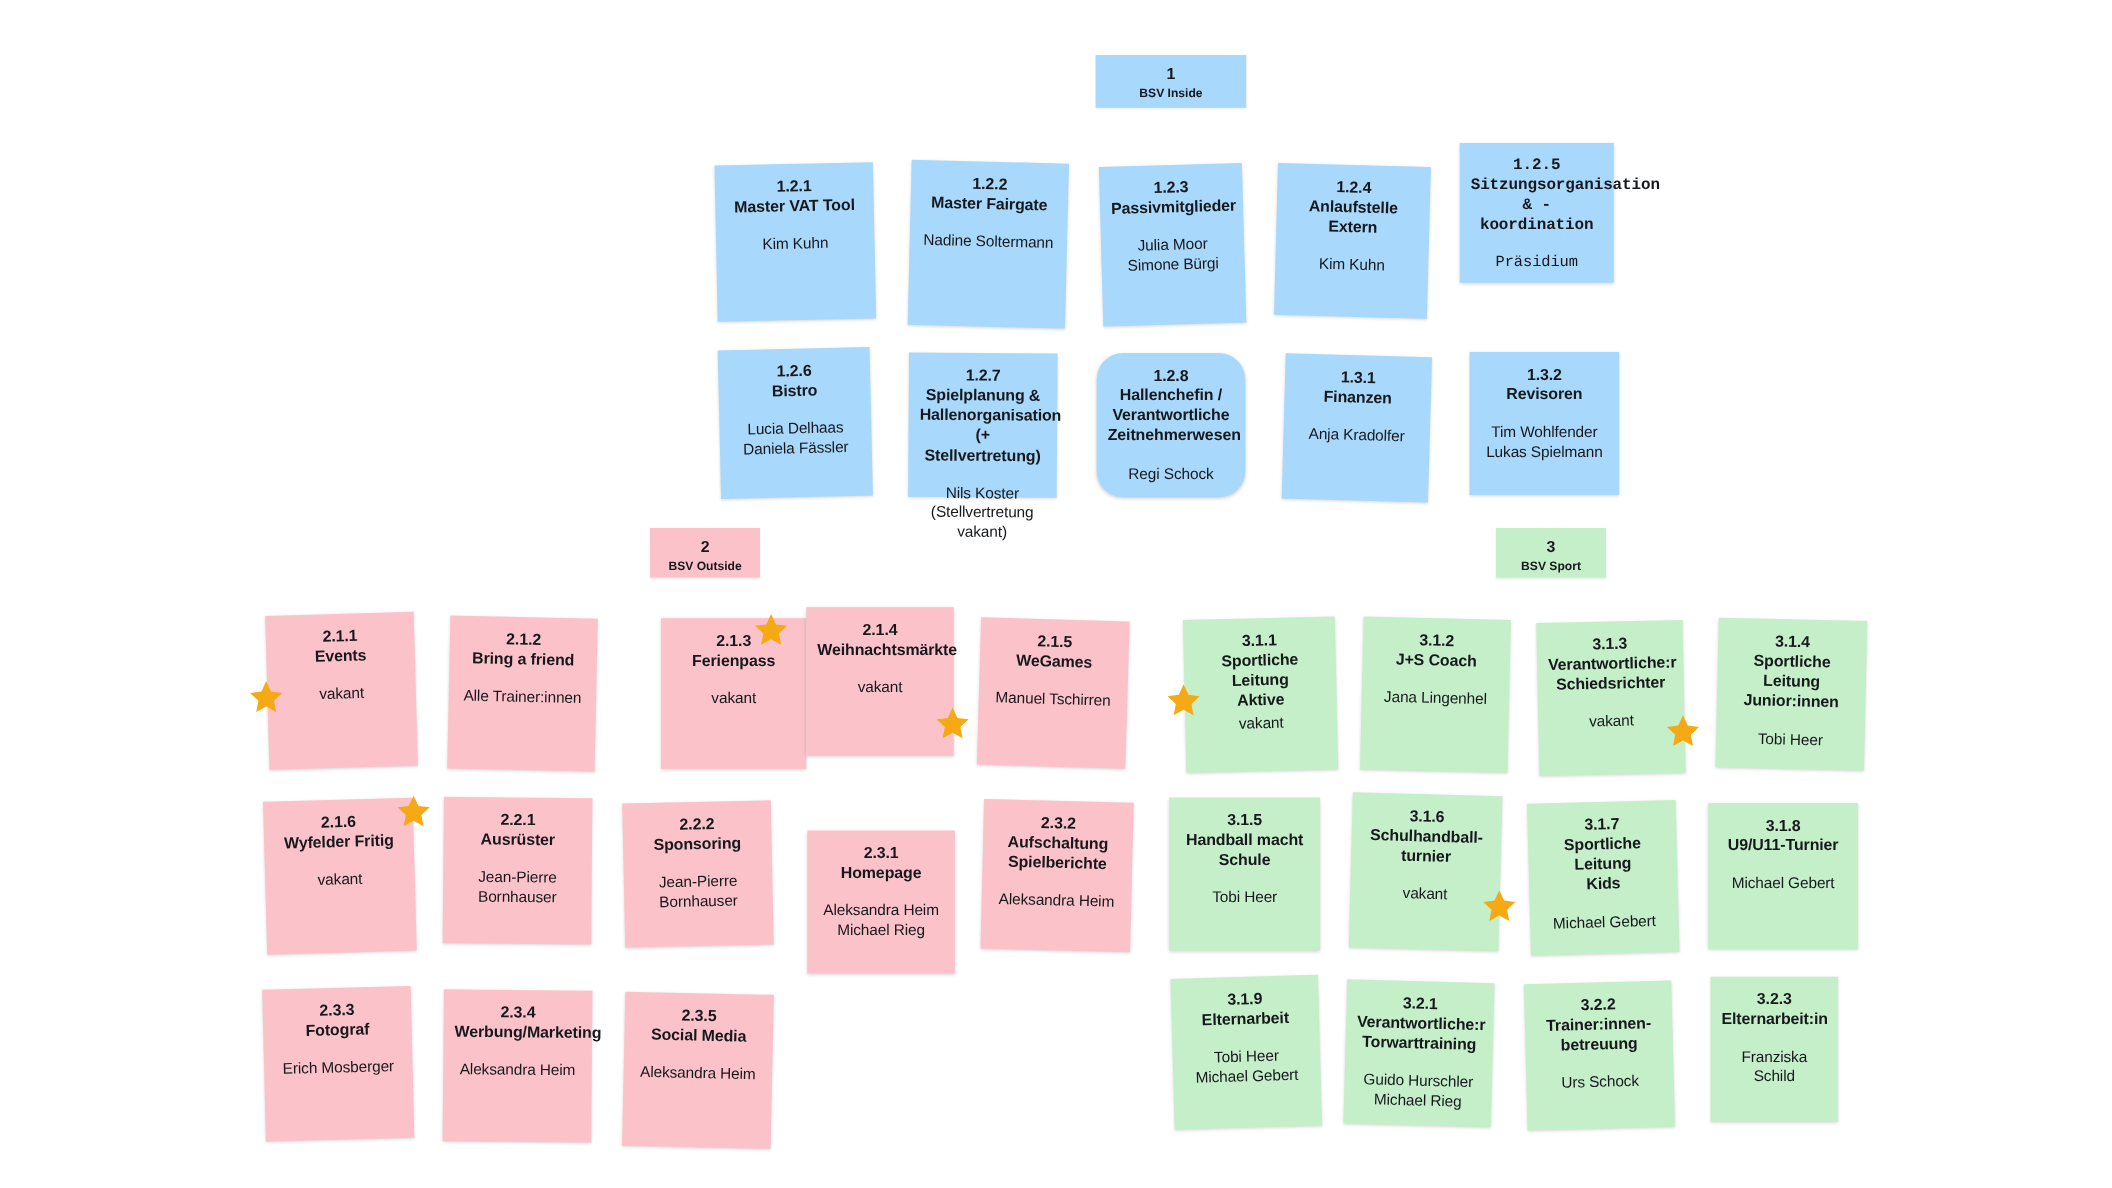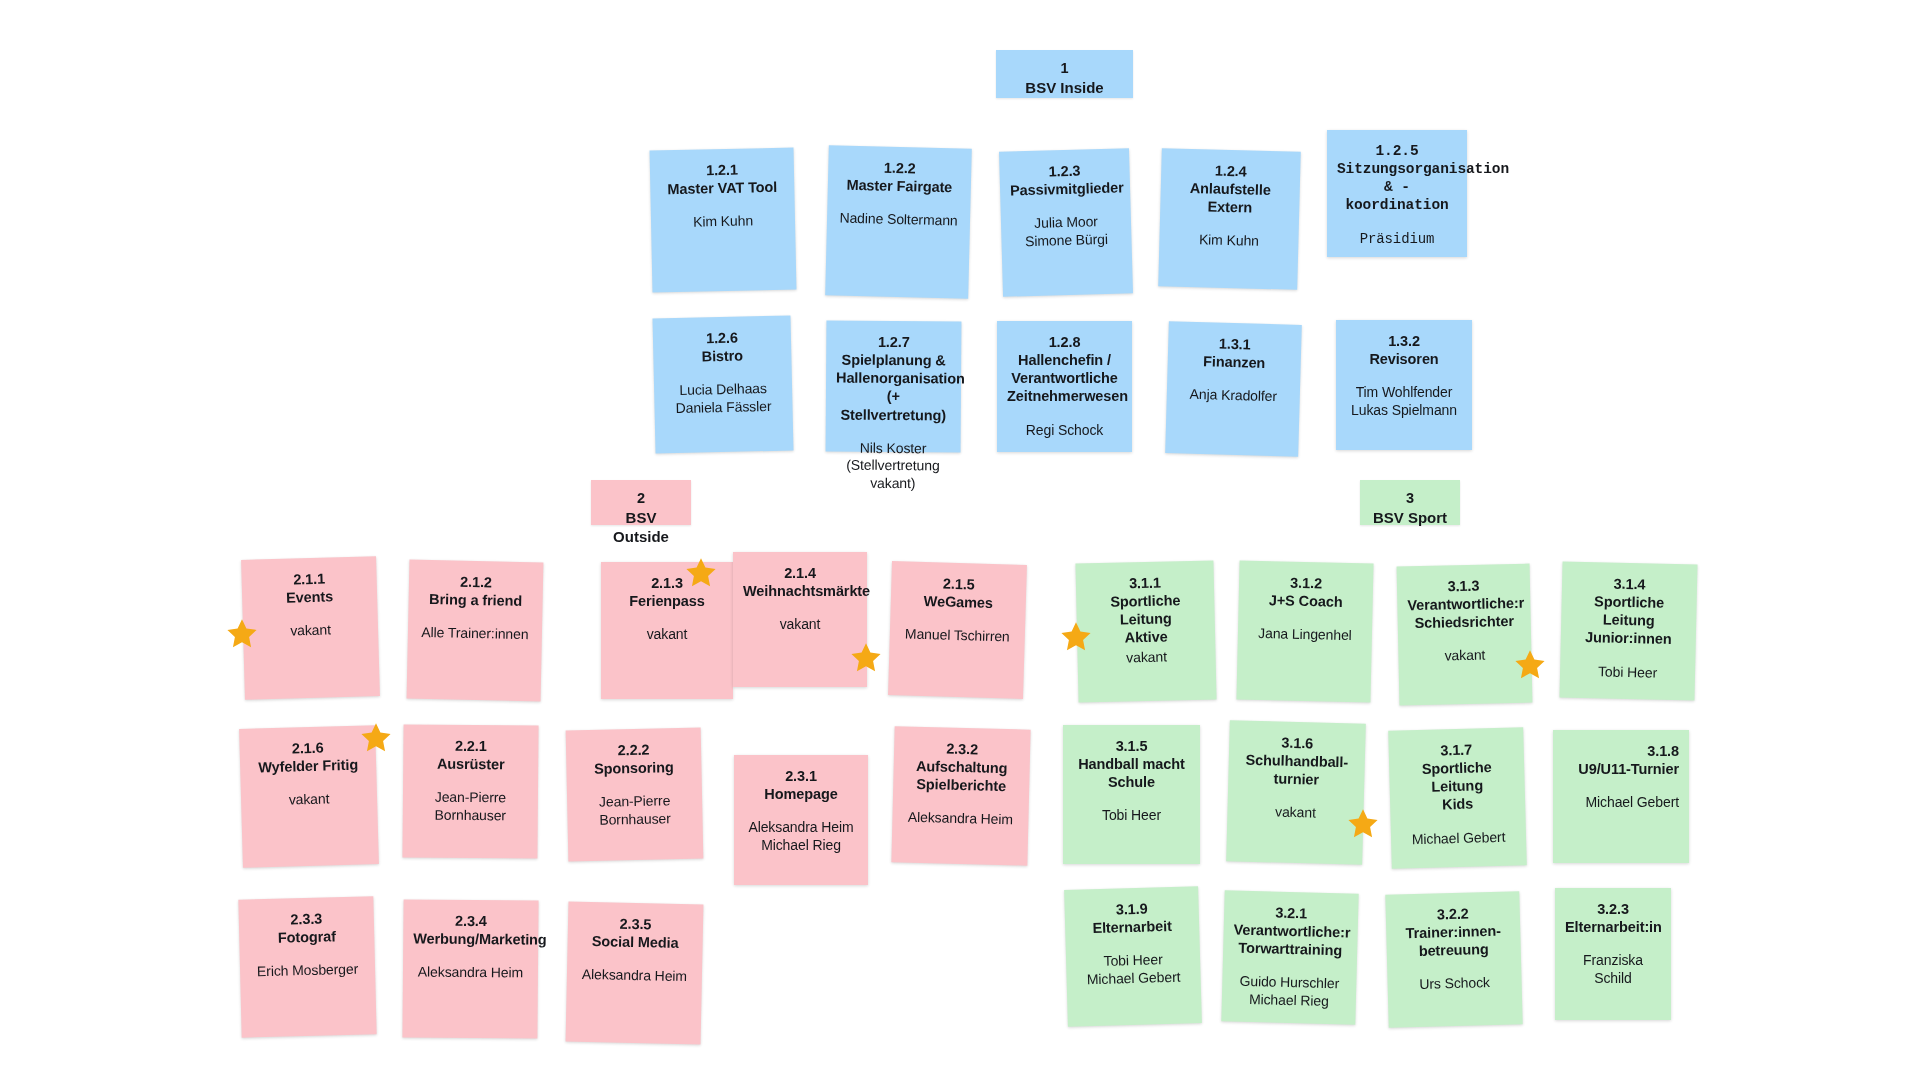--- a/index.html
+++ b/index.html
@@ -47,21 +47,21 @@
   
   .chip{
     position:absolute;
     box-sizing:border-box;
     text-align:center;
     padding:9px 10px;
     line-height:1.3;
     box-shadow:0 1px 2px rgba(0,0,0,0.10);
   }
   .chip .num{font-size:14.5px;font-weight:700;display:block;}
-  .chip .title{font-size:15px;font-weight:700;display:block;}
+  .chip .title{font-size:11px;font-weight:700;display:block;}
 
   .blue{background:#A8D8FB;}
   .pink{background:#FBC3C9;}
   .green{background:#C5EFC9;}
 
   .star{
     position:absolute;
     width:0;height:0;
     pointer-events:none;
   }
@@ -118,21 +118,21 @@
     </div>
     <div class="card blue" style="left: 826px; top: 321px; width: 135px; height: 131px; transform: rotate(0.4deg);">
       <span class="num">1.2.7</span>
       <span class="title">Spielplanung &amp;
 Hallenorganisation
 (+ Stellvertretung)</span>
       <span class="people">Nils Koster
 (Stellvertretung
 vakant)</span>
     </div>
-    <div class="card blue" style="left: 997px; top: 321px; width: 135px; height: 131px; transform: rotate(0deg);">
+    <div class="card blue" style="left: 997px; top: 321px; width: 135px; height: 131px; transform: rotate(0deg); border-radius: 24px;">
       <span class="num">1.2.8</span>
       <span class="title">Hallenchefin /
 Verantwortliche
 Zeitnehmerwesen</span>
       <span class="people">Regi Schock</span>
     </div>
     <div class="card blue" style="left: 1167px; top: 323px; width: 133px; height: 132px; transform: rotate(1.6deg);">
       <span class="num">1.3.1</span>
       <span class="title">Finanzen</span>
       <span class="people">Anja Kradolfer</span>
@@ -281,21 +281,21 @@
       <svg width="34" height="34" viewBox="0 0 24 24" aria-hidden="true">
         <path fill="#F5A915" d="M12 1.6l3.1 6.6 7.2.9-5.3 5 1.4 7.2L12 17.8 5.6 21.3 7 14.1 1.7 9.1l7.2-.9z"></path>
       </svg>
     </div>
     <div class="card green" style="left: 1390px; top: 729px; width: 135px; height: 138px; transform: rotate(-1.5deg);">
       <span class="num">3.1.7</span>
       <span class="title">Sportliche Leitung
 Kids</span>
       <span class="people">Michael Gebert</span>
     </div>
-    <div class="card green" style="left: 1553px; top: 730px; width: 136px; height: 133px; transform: rotate(0deg); text-align: right;">
+    <div class="card green" style="left: 1553px; top: 730px; width: 136px; height: 133px; transform: rotate(0deg);">
       <span class="num">3.1.8</span>
       <span class="title">U9/U11-Turnier</span>
       <span class="people">Michael Gebert</span>
     </div>
     <div class="card green" style="left: 1066px; top: 888px; width: 134px; height: 137px; transform: rotate(-1.6deg);">
       <span class="num">3.1.9</span>
       <span class="title">Elternarbeit</span>
       <span class="people">Tobi Heer
 Michael Gebert</span>
     </div>

